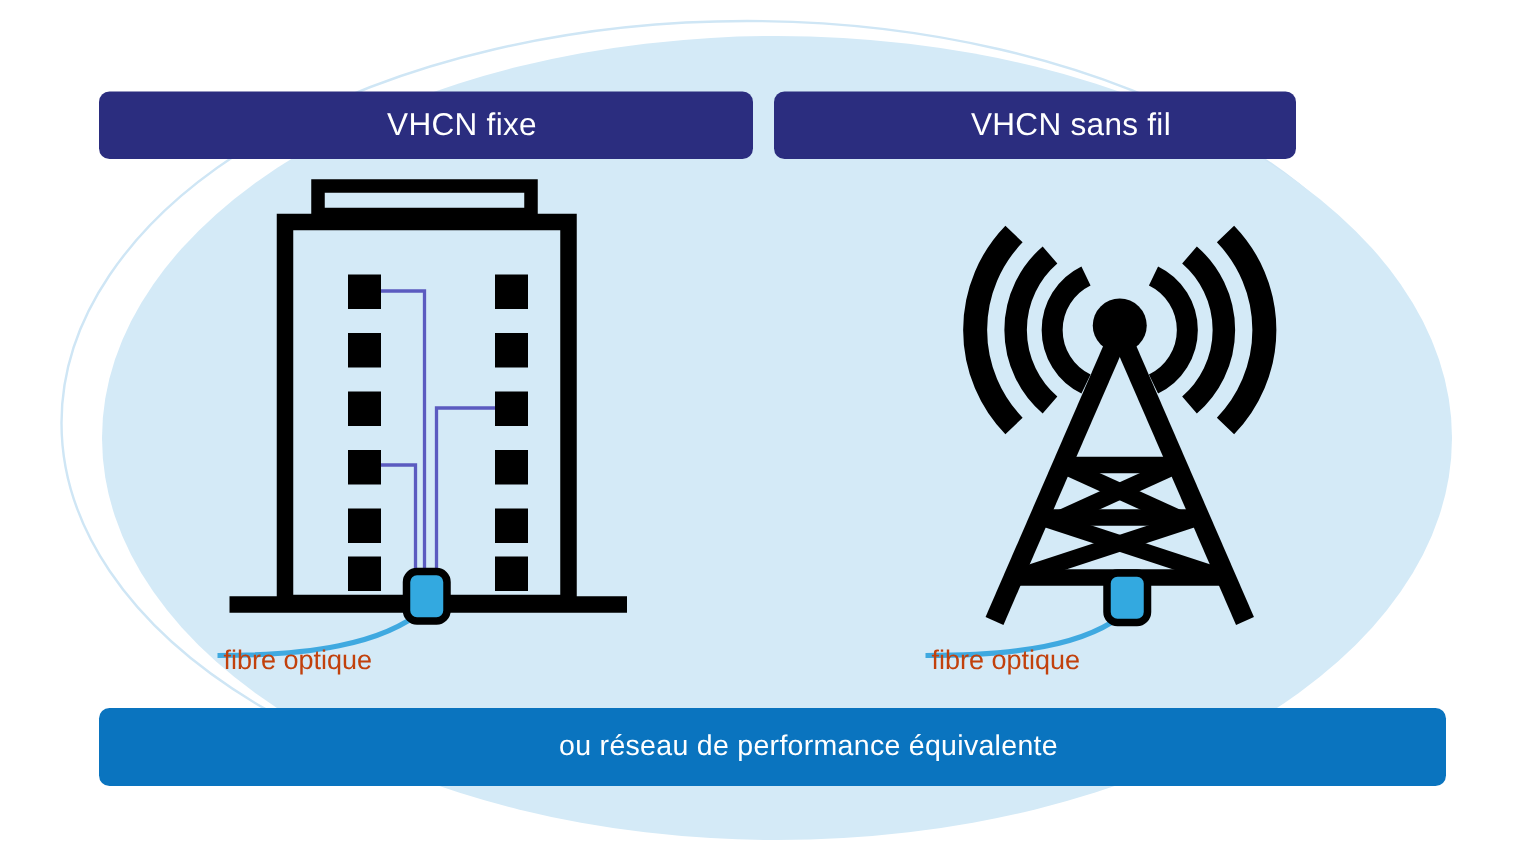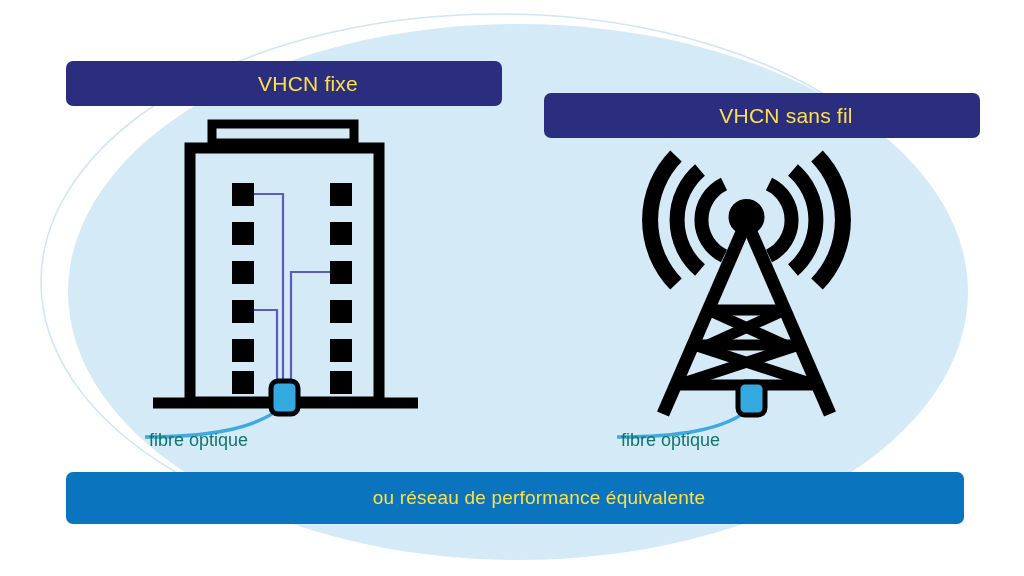--- a/index.html
+++ b/index.html
@@ -23,43 +23,43 @@
     top: 0;
     width: 1024px;
     height: 576px;
   }
   .pill {
     position: absolute;
     display: flex;
     align-items: center;
     justify-content: center;
     border-radius: 7px;
-    color: #fde047;
+    color: #ffffff;
     letter-spacing: 0.2px;
     box-sizing: border-box;
     padding-left: 48px;
   }
   .pill-header {
     height: 45px;
     top: 61px;
     font-size: 21px;
   }
   #pill-fixed { left: 66px; width: 436px; background: #2b2d7f; }
-  #pill-wireless { left: 544px; width: 436px; background: #2b2d7f; margin-top: 32px; }
+  #pill-wireless { left: 516px; width: 348px; background: #2b2d7f; }
   #pill-banner {
     left: 66px;
     top: 472px;
     width: 898px;
     height: 52px;
     background: #0a74bf;
     font-size: 19px;
   }
   .fibre-label {
     position: absolute;
-    color: #0f766e;
+    color: #c2410c;
     font-size: 18px;
     white-space: nowrap;
   }
   #fibre-label-left { left: 149px; top: 430px; }
   #fibre-label-right { left: 621px; top: 430px; }
 </style>
 </head>
 <body>
 
 <div id="stage">

